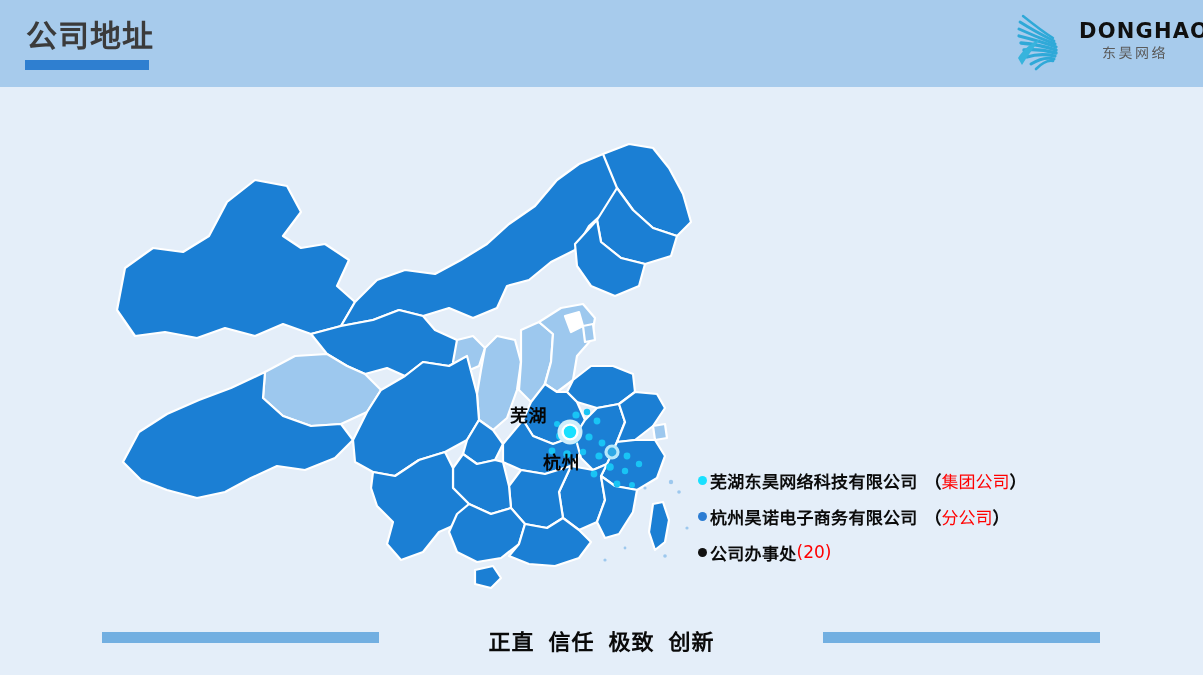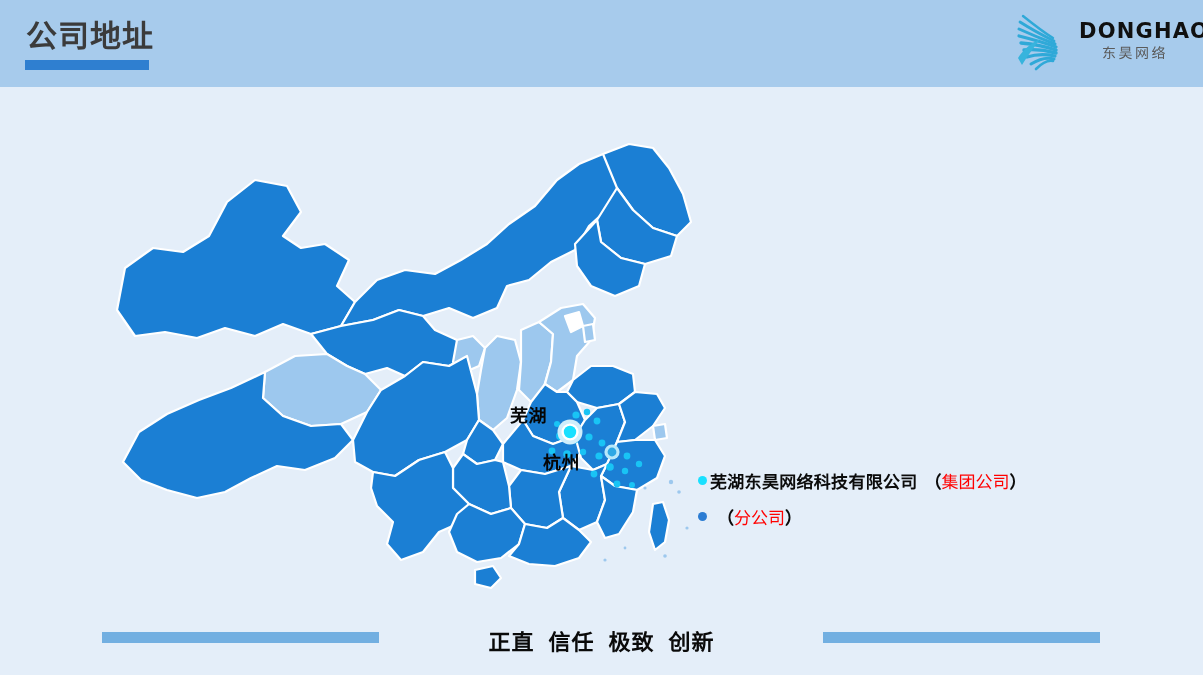--- a/index.html
+++ b/index.html
@@ -335,26 +335,32 @@
       <span class="legend-dot" style="background:#19e0ff"></span>
       <span class="legend-text">芜湖东昊网络科技有限公司</span>
       <span class="legend-gap"></span>
       <span class="legend-paren">（</span>
       <span class="legend-red">集团公司</span>
       <span class="legend-paren">）</span>
     </div>
 
     <div class="legend-row">
       <span class="legend-dot" style="background:#2b7cd3"></span>
+      <span class="legend-text">杭州昊诺电子商务有限公司</span>
       <span class="legend-gap"></span>
       <span class="legend-paren">（</span>
       <span class="legend-red">分公司</span>
       <span class="legend-paren">）</span>
     </div>
 
+    <div class="legend-row">
+      <span class="legend-dot" style="background:#111111"></span>
+      <span class="legend-text">公司办事处</span>
+      <span class="legend-red">(20)</span>
+    </div>
 
   </div>
 
   <div id="bar-left"></div>
   <div id="bar-right"></div>
   <div id="slogan">
     <span class="w">正直</span><span class="w">信任</span><span class="w">极致</span><span class="w">创新</span>
   </div>
 
 </div>

